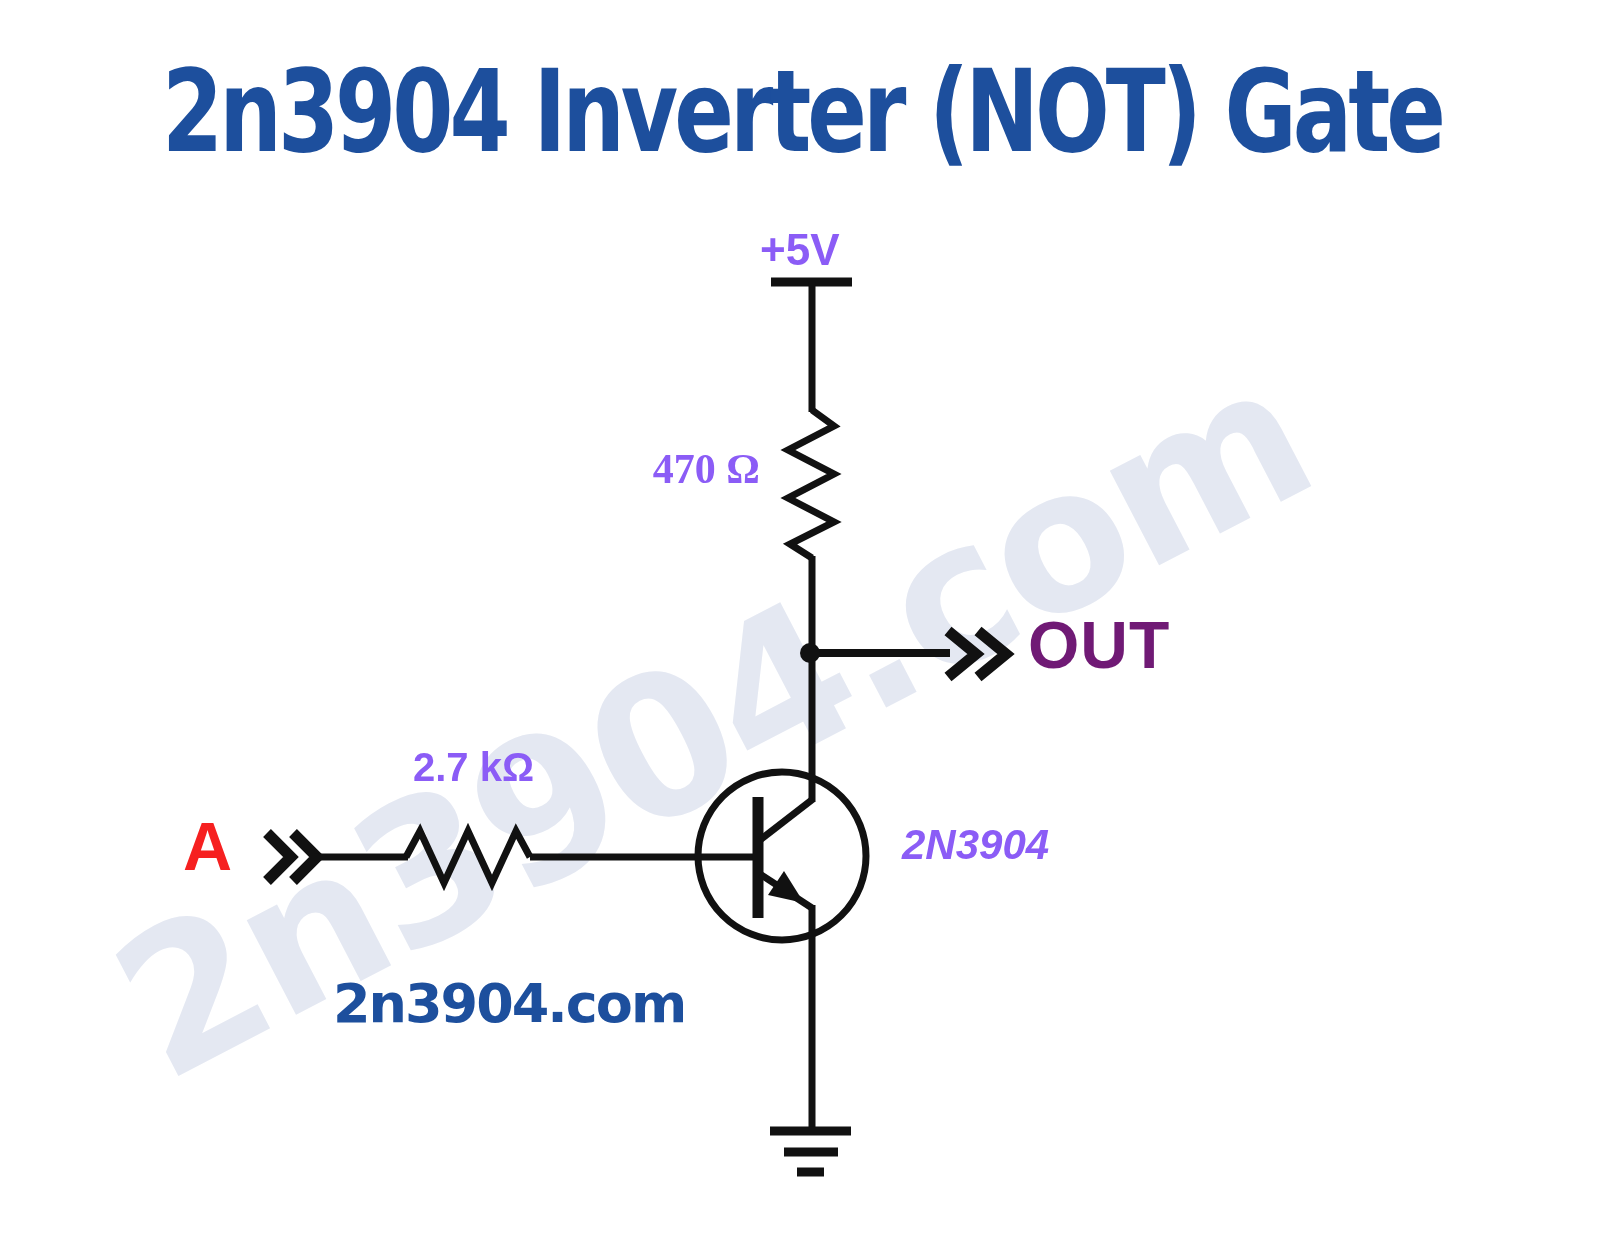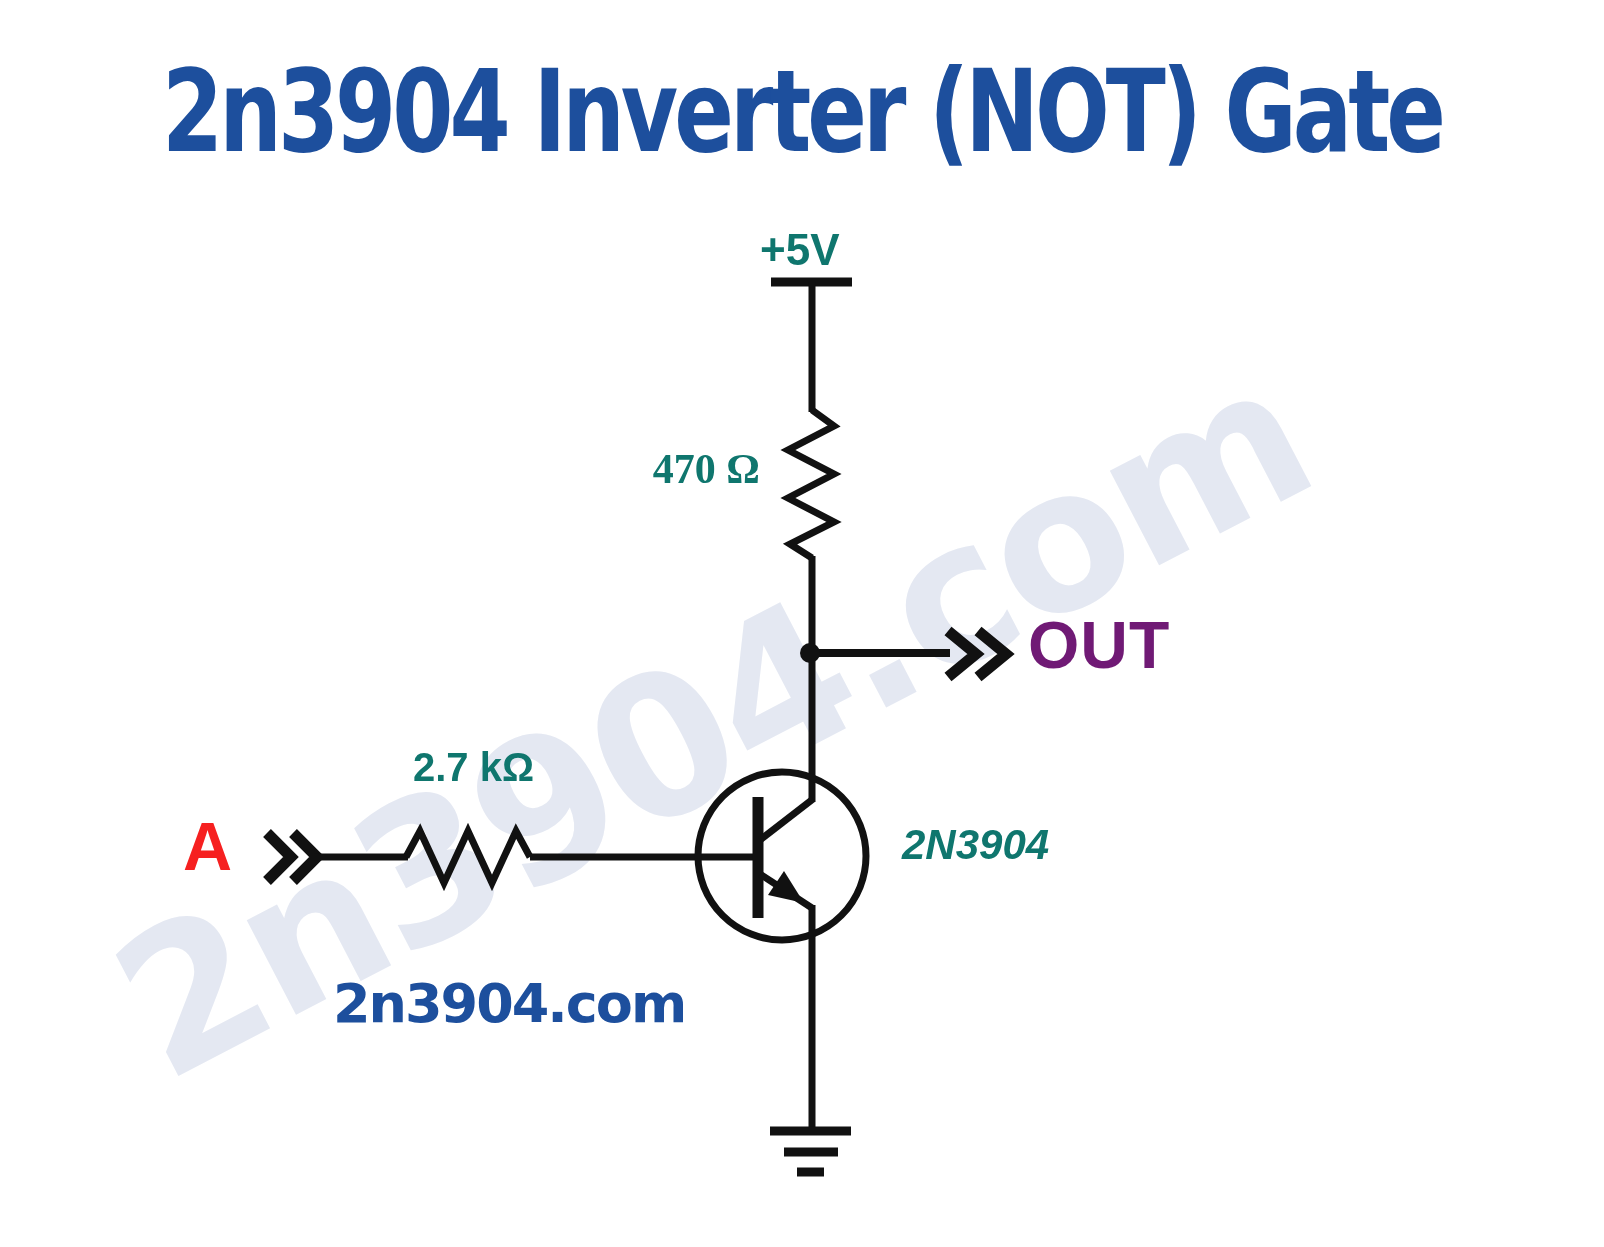--- a/index.html
+++ b/index.html
@@ -16,21 +16,21 @@
   }
   .title{
     position:absolute;left:0;top:44px;width:1604px;text-align:center;
     font-family:"DejaVu Sans",sans-serif;
     font-size:88px;font-weight:700;letter-spacing:-4px;
     color:#1d4f9d;transform:scaleY(1.3);transform-origin:center top;
     z-index:2;white-space:nowrap;
   }
   .svg-layer{position:absolute;left:0;top:0;z-index:2;}
   .lbl{
-    position:absolute;z-index:3;color:#0f766e;font-weight:700;
+    position:absolute;z-index:3;color:#8b5cf6;font-weight:700;
     font-family:"Liberation Sans",sans-serif;white-space:nowrap;line-height:1;
   }
   .lbl-5v{left:760px;top:228px;font-size:44px;}
   .lbl-470{left:600px;top:448px;width:160px;text-align:right;font-size:42px;font-family:Liberation Serif, serif;}
   .lbl-27k{left:413px;top:747px;font-size:40px;}
   .lbl-out{left:1028px;top:612px;font-size:66px;color:#701a75;letter-spacing:1px;}
   .lbl-a{left:183px;top:812px;font-size:68px;color:#f62020;}
   .lbl-2n3904{left:902px;top:824px;font-size:42px;font-style:italic;}
   .site{
     position:absolute;left:333px;top:972px;z-index:2;

